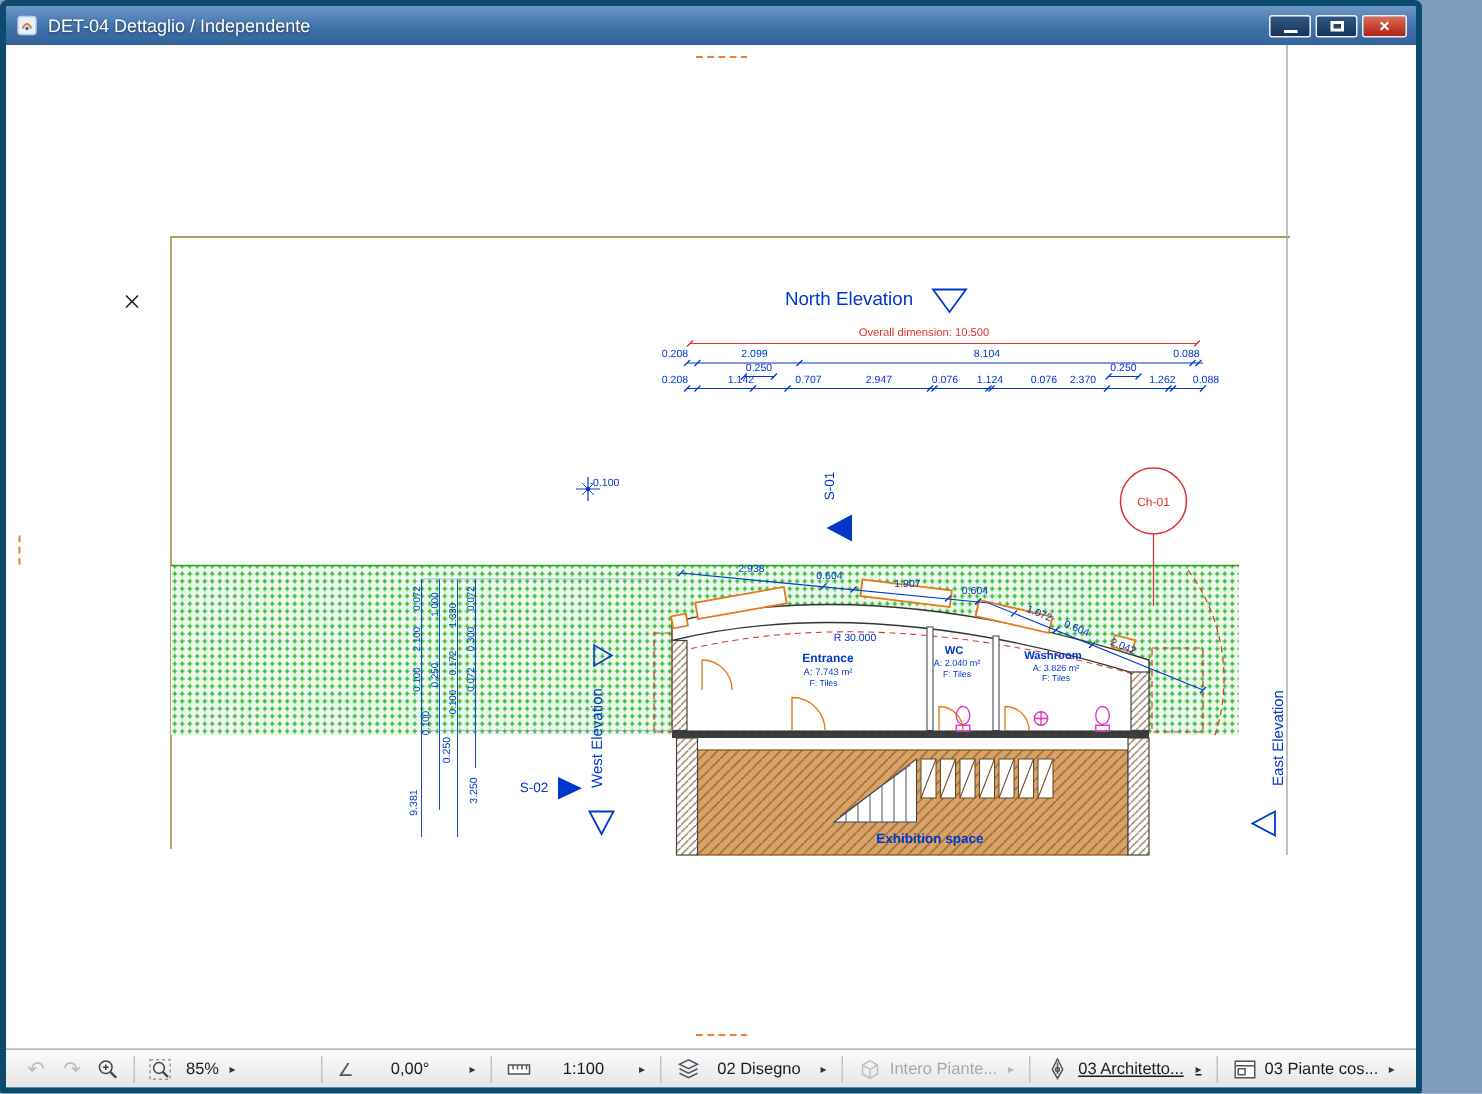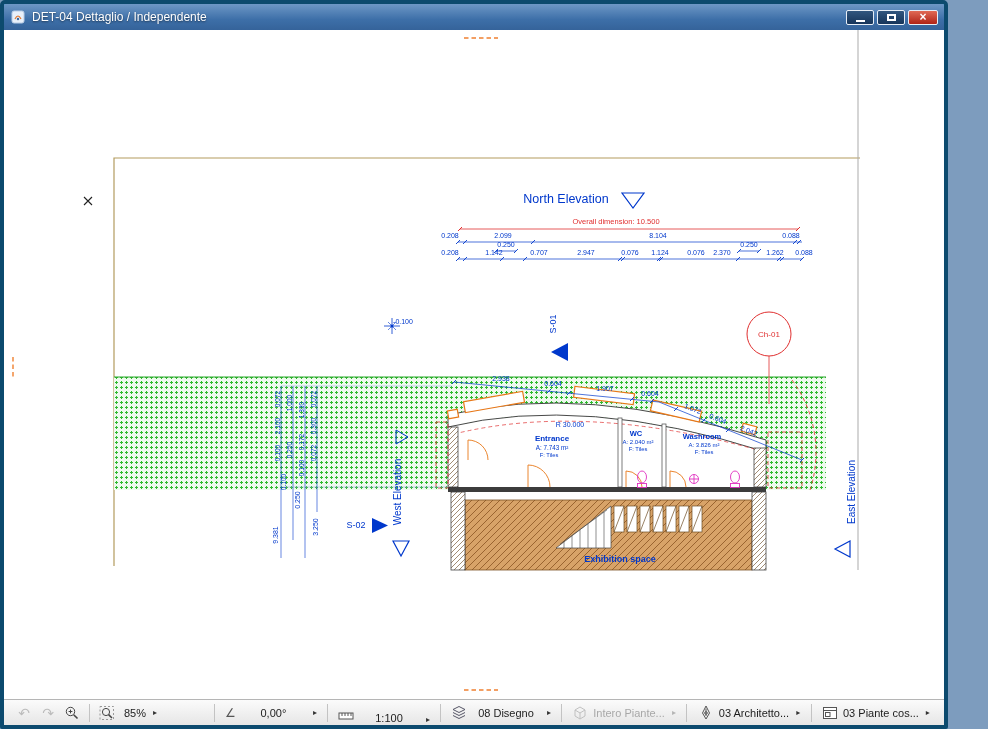--- a/index.html
+++ b/index.html
@@ -34,24 +34,24 @@
   .tb-control{border:none;background:transparent;display:flex;align-items:center;gap:5px;height:22px;
               padding:0 4px;margin:0 1px;cursor:default;font-size:11px;color:#1c1c1c;
               font-family:"Liberation Sans",sans-serif;}
   .tb-control .tb-label{white-space:nowrap;}
   .tb-control .tb-arrow{font-size:8px;color:#333;font-family:"DejaVu Sans",sans-serif;margin-left:2px;}
   .tb-control.disabled{color:#a8a8a8;}
   .tb-control.disabled .tb-arrow{color:#b5b5b5;}
   .tb-control.disabled svg *{stroke:#c0c0c0 !important;}
   .w-zoom{min-width:88px;}
   .w-rot{min-width:100px;justify-content:space-between;}
-  .w-scale{min-width:100px;justify-content:space-between;align-items:flex-end;}
+  .w-scale{min-width:100px;justify-content:space-between;}
   .w-layer{min-width:108px;justify-content:space-between;}
   .w-mod{min-width:112px;justify-content:space-between;}
-  .w-pen{min-width:112px;justify-content:center;}
+  .w-pen{min-width:112px;justify-content:space-between;text-decoration:underline;}
   .w-lay{min-width:112px;justify-content:space-between;}
 </style>
 </head>
 <body>
 
 <div class="window">
 
   <div class="titlebar">
     <span class="win-icon">
       <svg width="16" height="16">
@@ -328,21 +328,21 @@
       <span class="tb-label">1:100</span>
       <span class="tb-arrow">▸</span>
     </button>
     <div class="tb-sep"></div>
     <button class="tb-control w-layer">
       <svg width="16" height="16">
           <path d="M8,1.5 L14,4.5 8,7.5 2,4.5 Z" fill="none" stroke="#556"></path>
           <path d="M2,7.5 L8,10.5 14,7.5" fill="none" stroke="#556"></path>
           <path d="M2,10.5 L8,13.5 14,10.5" fill="none" stroke="#556"></path>
         </svg>
-      <span class="tb-label">08 Disegno</span>
+      <span class="tb-label">02 Disegno</span>
       <span class="tb-arrow">▸</span>
     </button>
     <div class="tb-sep"></div>
     <button class="tb-control w-mod disabled">
       <svg width="16" height="16">
           <path d="M3,5 8,2 13,5 13,11 8,14 3,11 Z" fill="none" stroke="#c0c0c0"></path>
           <path d="M3,5 8,8 13,5 M8,8 8,14" fill="none" stroke="#c0c0c0"></path>
         </svg>
       <span class="tb-label">Intero Piante...</span>
       <span class="tb-arrow">▸</span>

